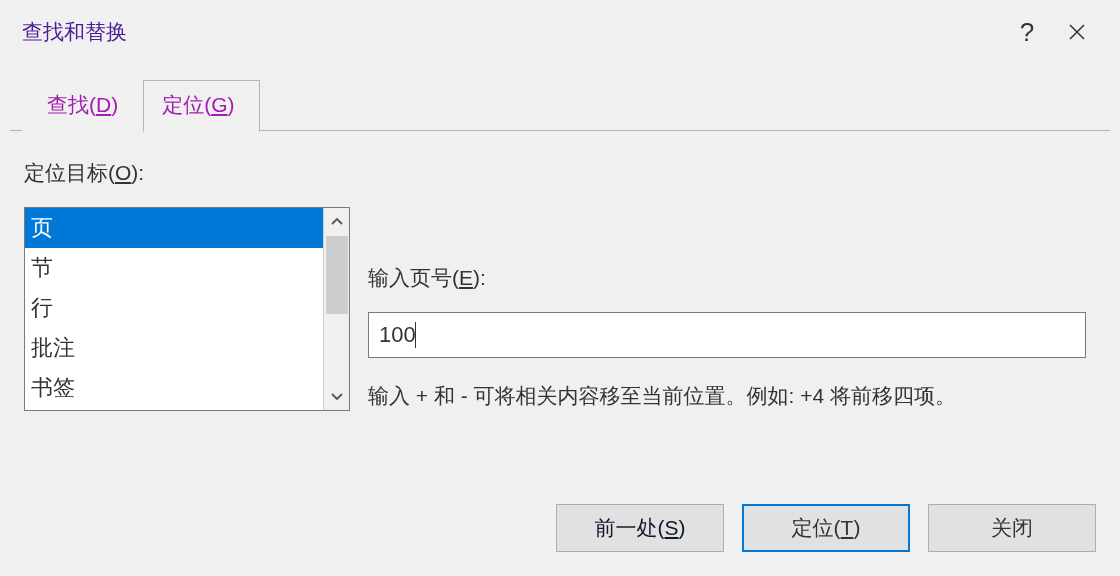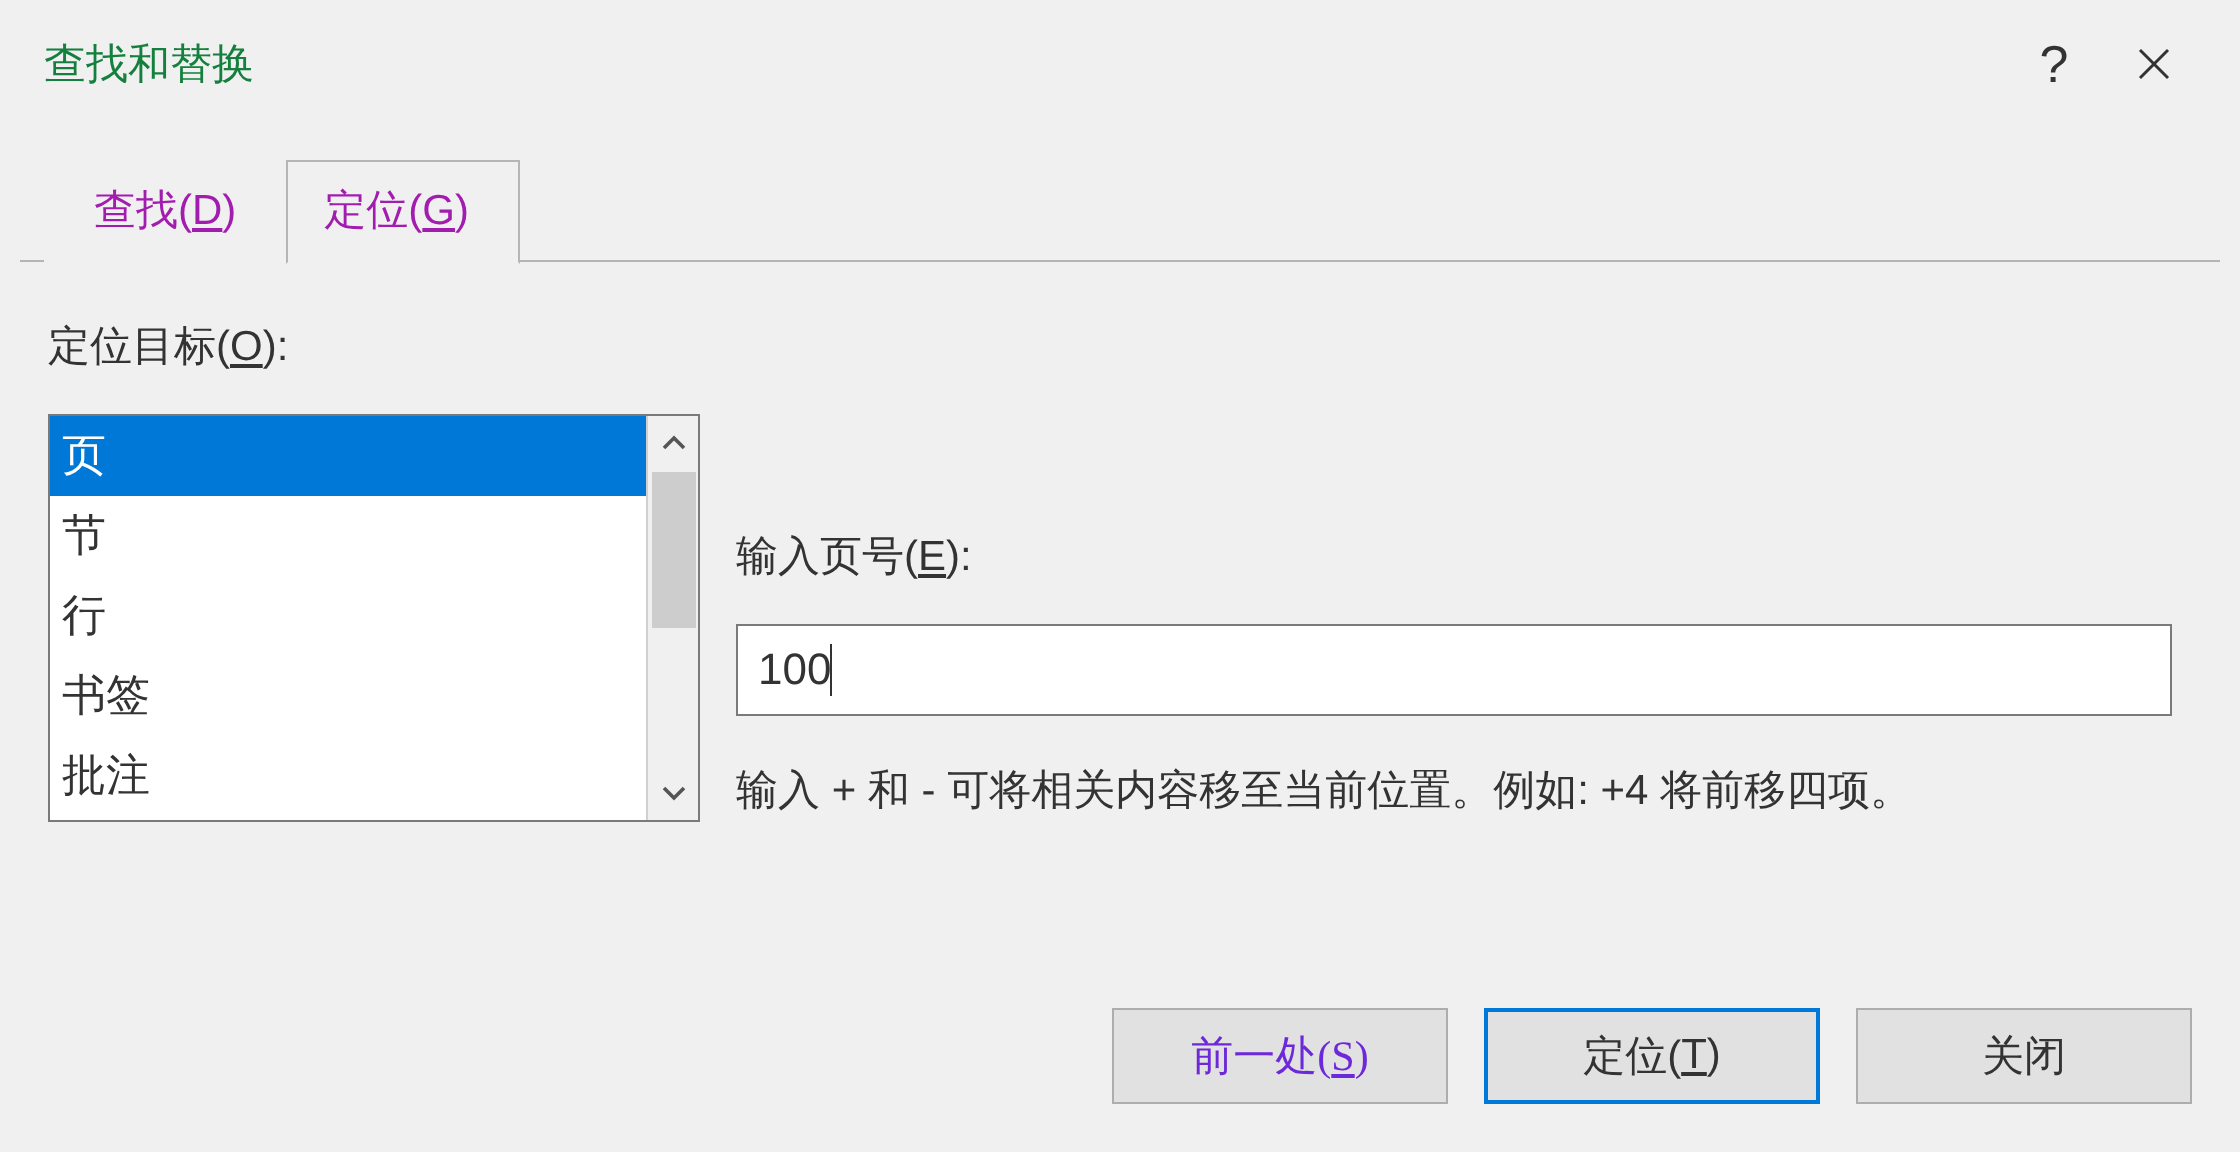--- a/index.html
+++ b/index.html
@@ -18,21 +18,21 @@
       position: relative;
     }
     .titlebar {
       height: 48px;
       display: flex;
       align-items: center;
       padding: 0 8px;
     }
     .title {
       font-size: 21px;
-      color: #15803d;
+      color: #4c1d95;
       flex: 1;
       padding-left: 4px;
     }
     .titlebar-btn {
       width: 50px;
       height: 40px;
       display: flex;
       align-items: center;
       justify-content: center;
       font-size: 24px;
@@ -178,21 +178,21 @@
       border: 1px solid #adadad;
       background: #e1e1e1;
       font-size: 21px;
       color: #333;
       display: flex;
       align-items: center;
       justify-content: center;
       cursor: pointer;
       font-family: inherit;
     }
-    .btn.disabled { color: #6d28d9; cursor: default; background: #e1e1e1; font-family: Liberation Serif, serif; }
+    .btn.disabled { color: #0f172a; cursor: default; background: #e1e1e1; }
     .btn.default { border: 2px solid #0078d7; }
   </style>
 </head>
 <body>
 
 <div class="dialog">
   <div class="titlebar">
     <div class="title">查找和替换</div>
     <div class="titlebar-btn help-btn">?</div>
     <div class="titlebar-btn close-btn">
@@ -214,22 +214,22 @@
   <div class="content">
     <div class="left-col">
       <span class="label">
         <span>定位目标(</span><span class="underline">O</span><span>):</span>
       </span>
       <div class="listbox">
         <div class="list-items">
           <div class="list-item selected">页</div>
           <div class="list-item">节</div>
           <div class="list-item">行</div>
+          <div class="list-item">批注</div>
           <div class="list-item">书签</div>
-          <div class="list-item">批注</div>
           <div class="list-item">脚注</div>
         </div>
         <div class="scrollbar">
           <div class="scroll-btn">
             <svg width="14" height="10" viewBox="0 0 14 10">
                 <path d="M2 7 L7 2 L12 7"></path>
               </svg>
           </div>
           <div class="scroll-track">
             <div class="scroll-thumb"></div>

